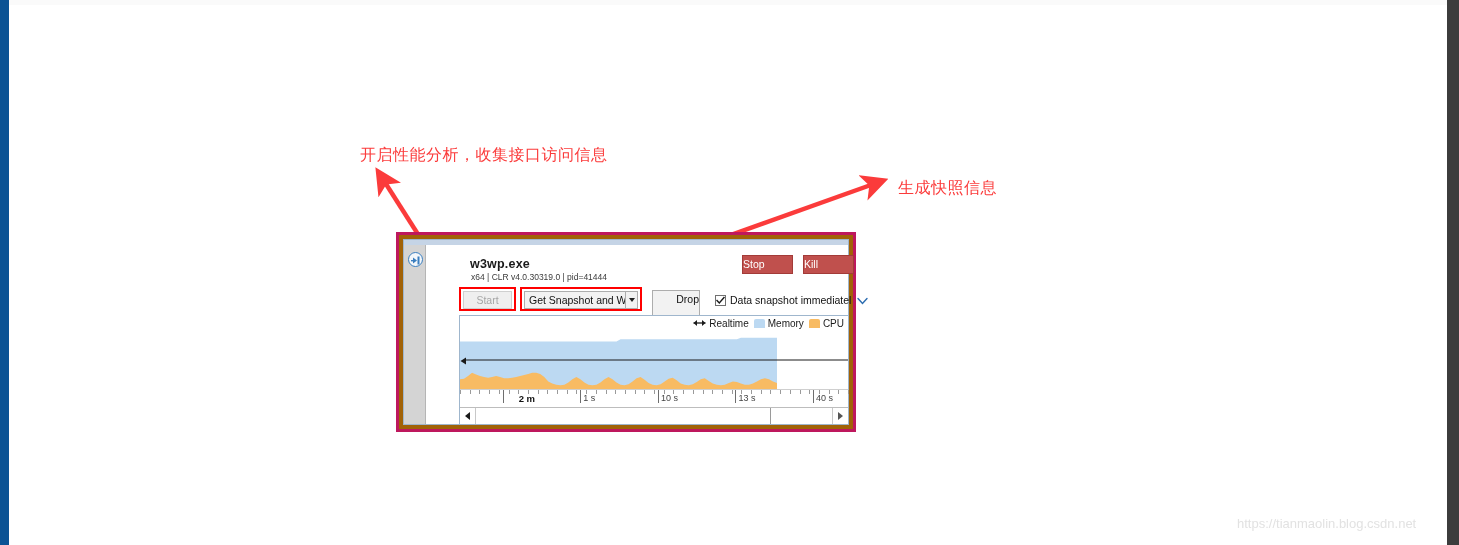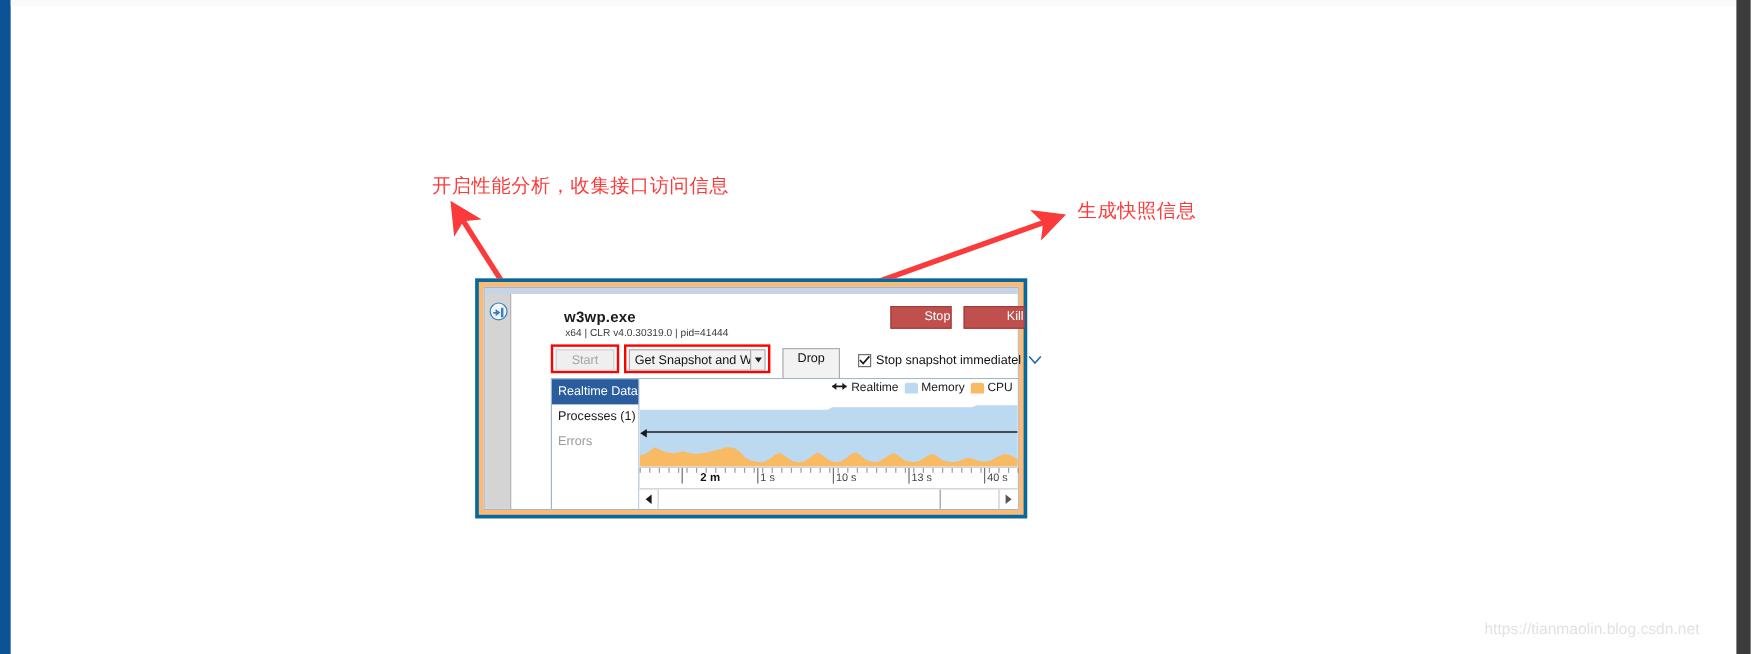--- a/index.html
+++ b/index.html
@@ -33,31 +33,31 @@
   .annot-text {
     position:absolute;
     color:#fb3b3b;
     font-family:"DejaVu Sans", sans-serif;
     font-size:16px;
     line-height:20px;
     white-space:nowrap;
     letter-spacing:0.5px;
   }
   #annot-start-text { left:360px; top:145px; }
-  #annot-snapshot-text { left:898px; top:166px; }
+  #annot-snapshot-text { left:898px; top:179px;font-family:Liberation Mono, monospace; }
 
   .annot-arrow { position:absolute; }
 
   
   #panel-outline {
     position:absolute;
     left:396px; top:232px;
     width:460px; height:200px;
-    border:3px solid #0369a1;
-    background:#fdba74;
+    border:3px solid #be185d;
+    background:#a16207;
   }
   #panel {
     position:absolute; left:4px; top:4px;
     width:446px; height:186px;
     background:#ffffff;
     border:1px solid #9fb6cd;
   }
   #panel-topbar {
     position:absolute; left:0; top:0; width:100%; height:5px;
     background:#c5d4e6;
@@ -94,21 +94,21 @@
   }
 
   .hdr-btn {
     position:absolute; top:10px;
     width:51px; height:19px;
     background:#c0504d;
     border:1px solid #a33b38;
     color:#ffffff;
     font-size:10.5px;
     line-height:17px;
-    text-align:right;
+    text-align:left;
     cursor:pointer;
   }
   #btn-stop { left:315px; }
   #btn-kill { left:376px; }
 
   
   #toolbar { position:absolute; left:0; top:42px; width:100%; height:24px; }
 
   #start-outline {
     position:absolute; left:32px; top:0;
@@ -157,21 +157,21 @@
     border-left:3px solid transparent;
     border-right:3px solid transparent;
     border-top:4px solid #222;
   }
 
   #btn-drop {
     position:absolute; left:225px; top:3px;
     width:48px; height:35px;
     background:#f2f2f2;
     border:1px solid #adadad;
-    font-size:10.5px; line-height:16px; text-align:center;
+    font-size:10.5px; line-height:16px; text-align:right;
     color:#111; cursor:pointer;
   }
 
   #open-snap-wrap {
     position:absolute; left:288px; top:4px;
     display:flex; align-items:center; gap:4px;
     cursor:pointer;
   }
   #open-snap-box {
     width:11px; height:11px;
@@ -348,36 +348,31 @@
         </div>
 
         <div id="btn-drop">Drop</div>
 
         <div id="open-snap-wrap">
           <span id="open-snap-box">
             <svg width="9" height="9" viewBox="0 0 9 9">
               <path d="M1 4.5 L3.3 7 L8 1.5" stroke="#1a1a1a" stroke-width="1.4" fill="none" stroke-linecap="square"></path>
             </svg>
           </span>
-          <span id="open-snap-label">Stop snapshot immediatel</span>
+          <span id="open-snap-label">Data snapshot immediatel</span>
           <span id="open-snap-chevron">
             <svg width="11" height="8" viewBox="0 0 11 8">
               <path d="M1 1.5 L5.5 6.5 L10 1.5" stroke="#2b6cb0" stroke-width="1.4" fill="none" stroke-linecap="round"></path>
             </svg>
           </span>
         </div>
       </div>
 
       <div id="content">
 
-        <div id="nav">
-          <div class="nav-item sel">Realtime Data</div>
-          <div class="nav-item">Processes (1)</div>
-          <div class="nav-item dim">Errors</div>
-        </div>
 
         <div id="chart-col">
 
           <div id="legend">
             <span class="legend-item">
               <span>
                 <svg width="13" height="8" viewBox="0 0 13 8">
                   <path d="M0.5 4 L12.5 4" stroke="#1a1a1a" stroke-width="1.3"></path>
                   <path d="M4 1 L0.5 4 L4 7 Z" fill="#1a1a1a"></path>
                   <path d="M9 1 L12.5 4 L9 7 Z" fill="#1a1a1a"></path>

